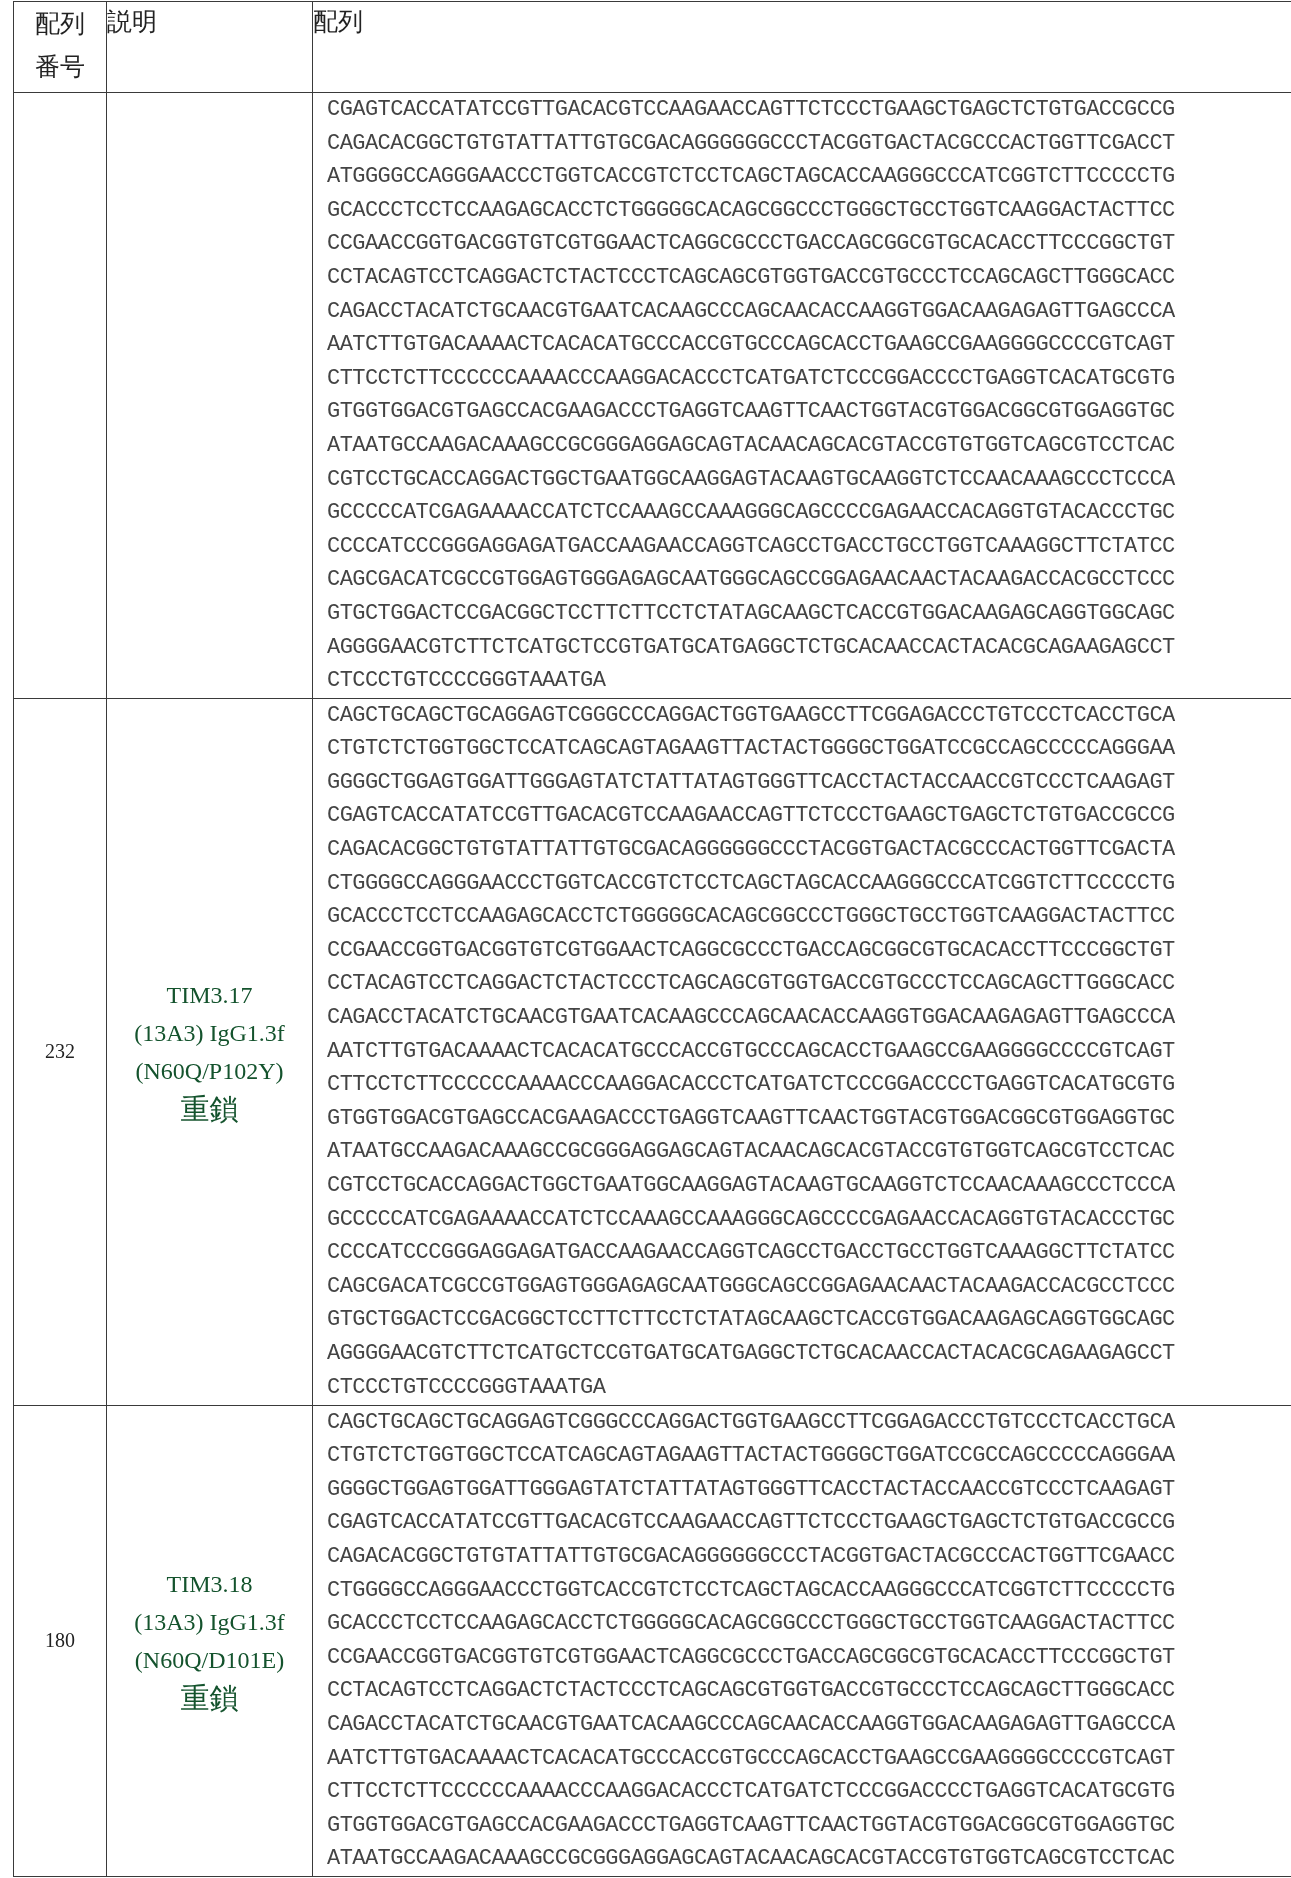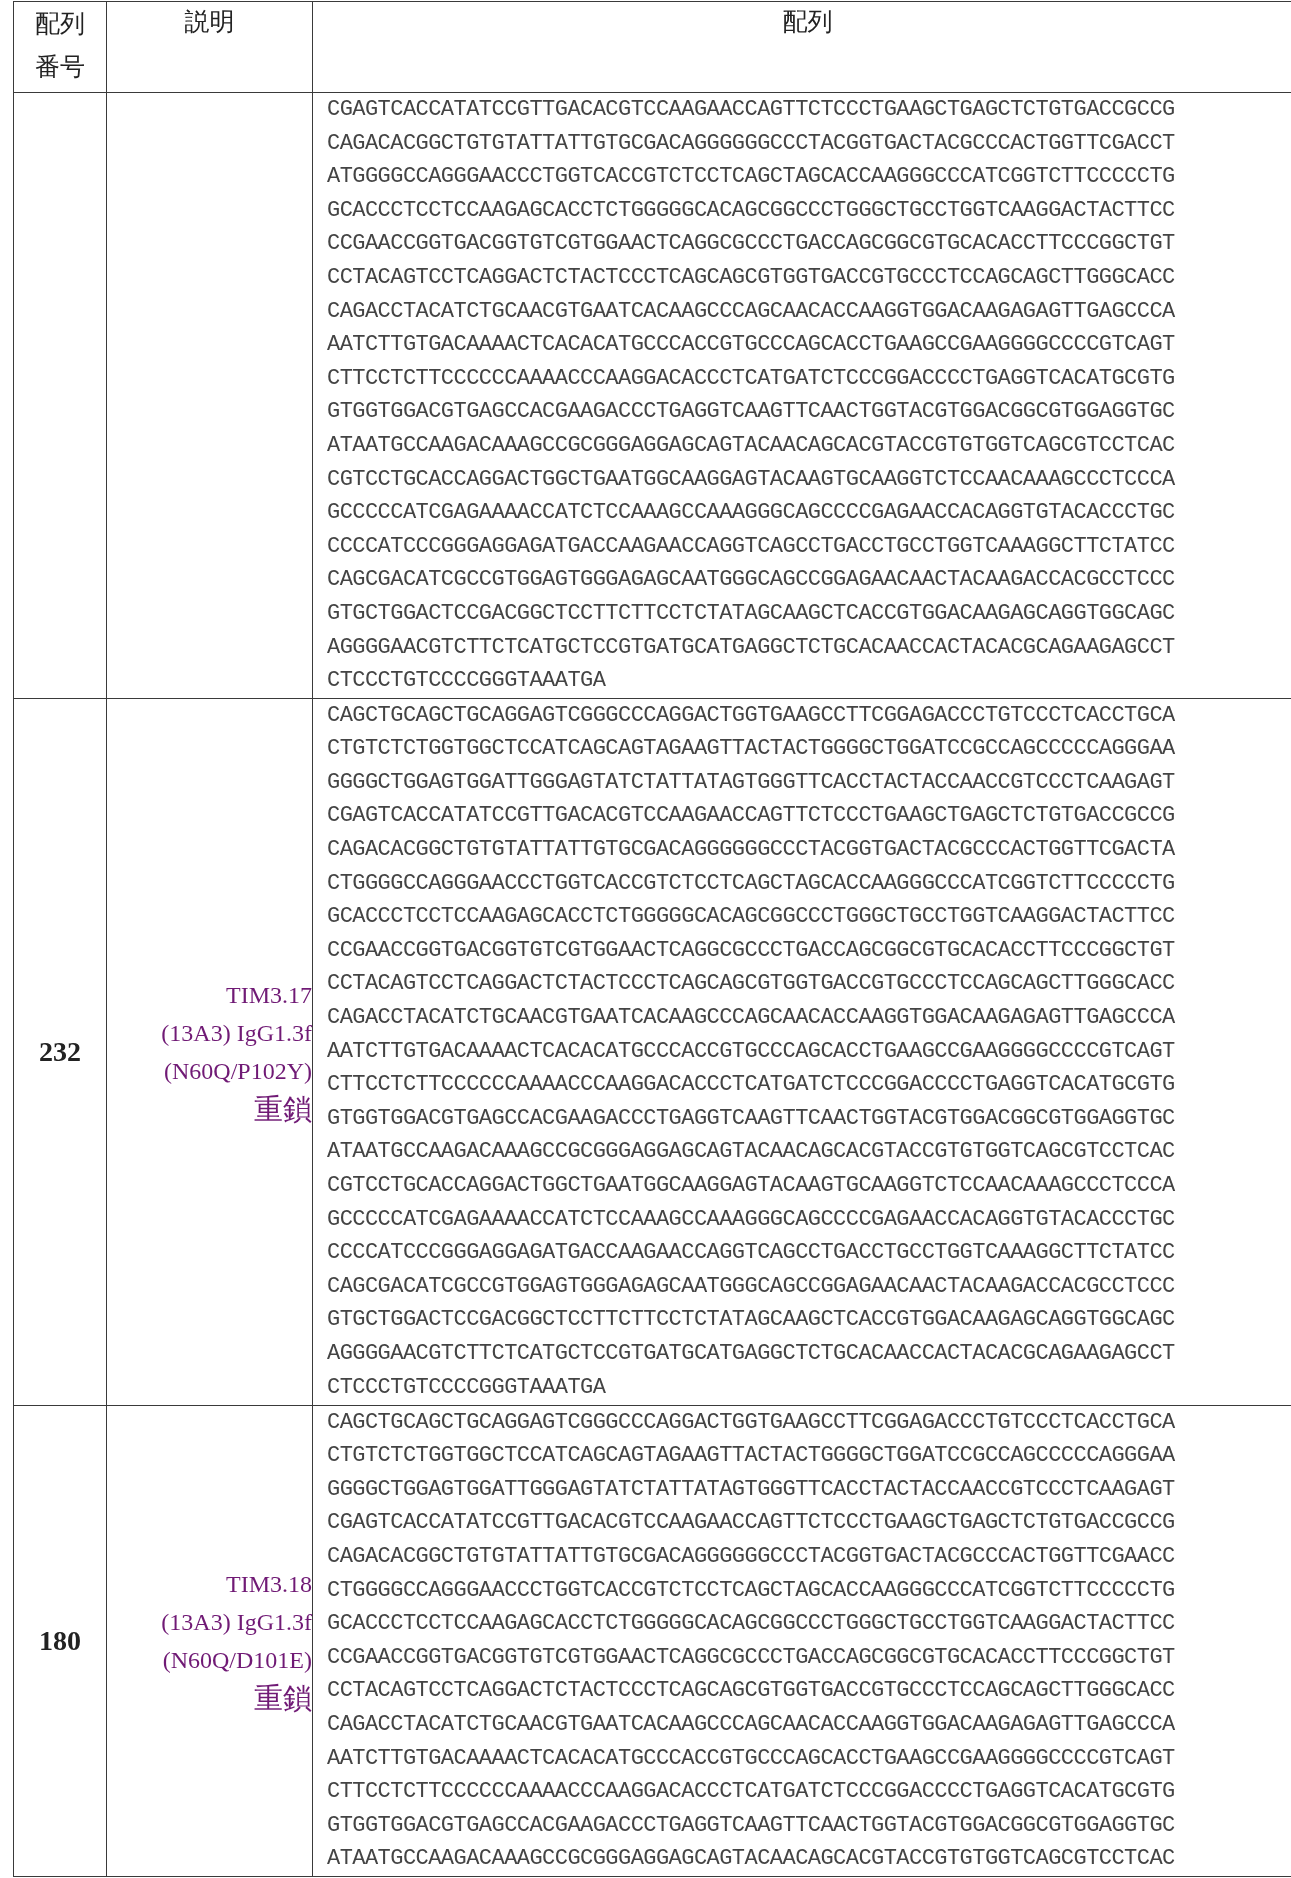--- a/index.html
+++ b/index.html
@@ -20,28 +20,28 @@
   col.c3 { width:990px; }
   .hdr th {
     height:90px;
     font-family:"DejaVu Serif", "Liberation Serif", serif;
     font-weight:normal;
     font-size:25px;
     color:#222;
     vertical-align:top;
   }
   .hdr .h1 { text-align:center; line-height:43px; padding-top:0px; }
-  .hdr .h2, .hdr .h3 { text-align:center; line-height:40px; }
+  .hdr .h2, .hdr .h3 { text-align:left; line-height:40px; }
   .num {
     font-family:"Liberation Serif", "DejaVu Serif", serif;
-    font-size:28px; color:#222; text-align:center;font-weight:bold;
+    font-size:20px; color:#222; text-align:center;
   }
   .desc {
     font-family:"Liberation Serif", "DejaVu Serif", serif;
-    font-size:24px; color:#701a75; text-align:right; line-height:38px;
+    font-size:24px; color:#14532d; text-align:center; line-height:38px;
   }
   .desc .ja { font-family:"DejaVu Serif", serif; font-size:29px; }
   .seq {
     font-family:"Liberation Mono", "DejaVu Sans Mono", monospace;
     font-size:22px;
     color:#444;
     letter-spacing:-0.55px;
     padding-left:14px !important;
     vertical-align:top !important;
   }

